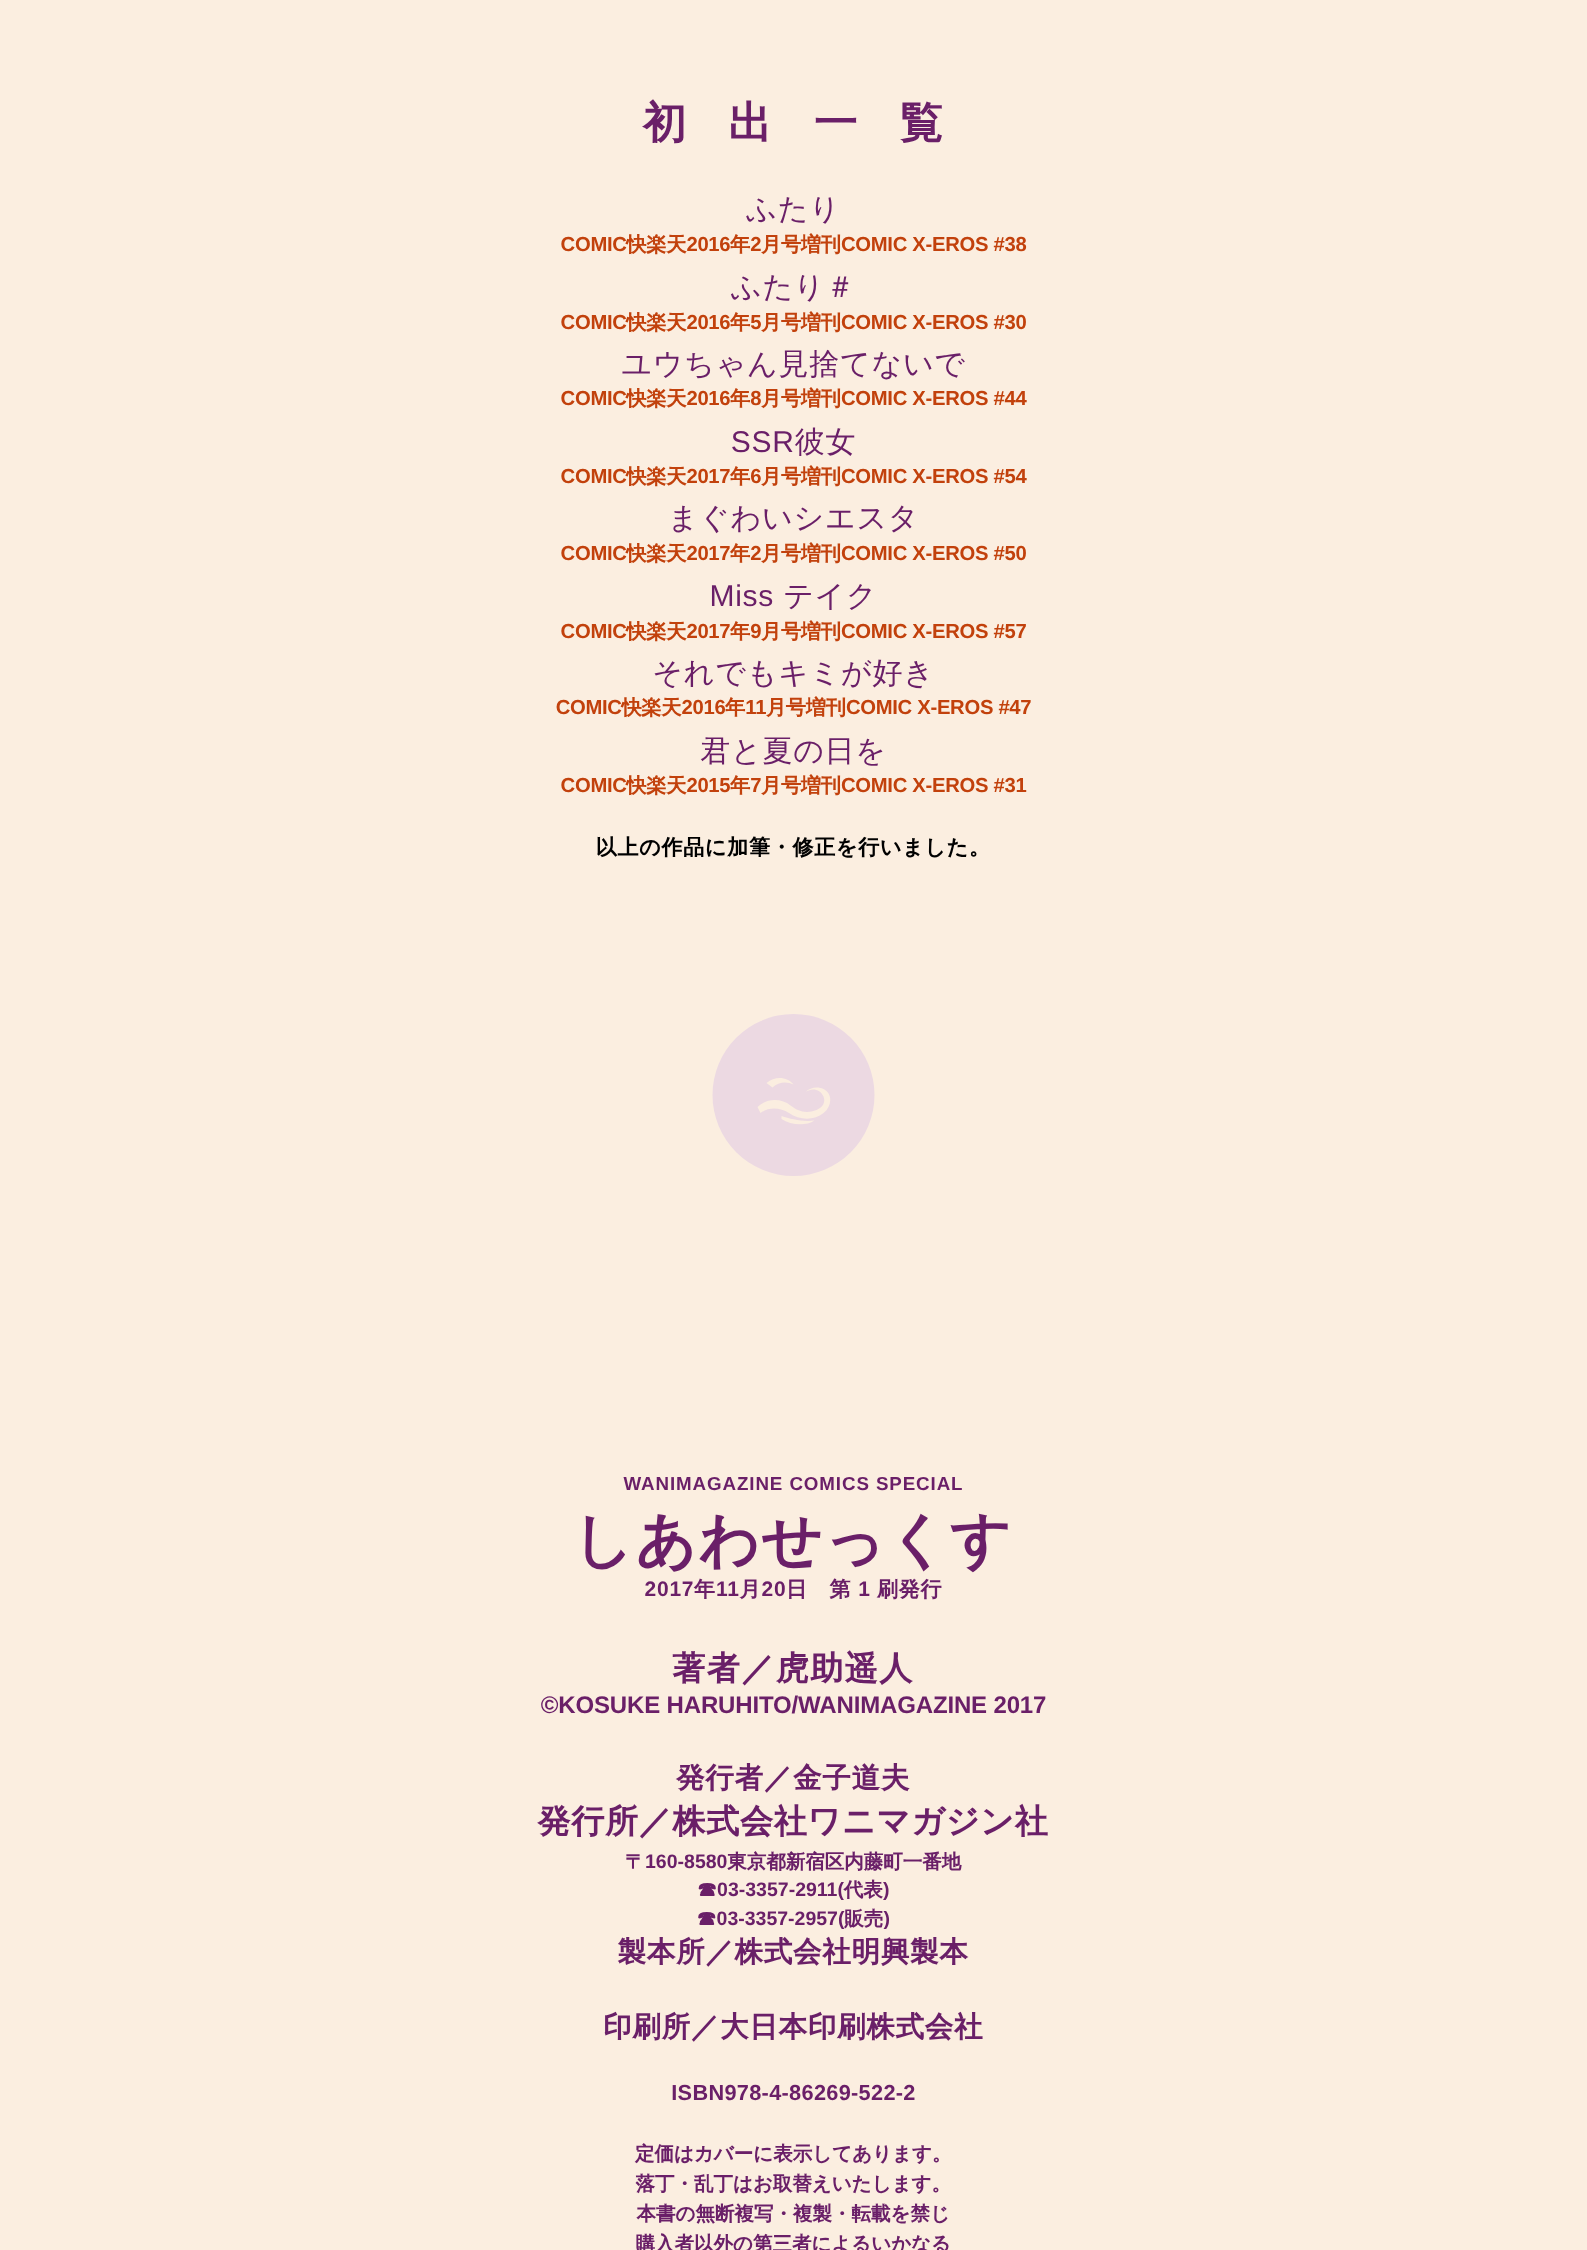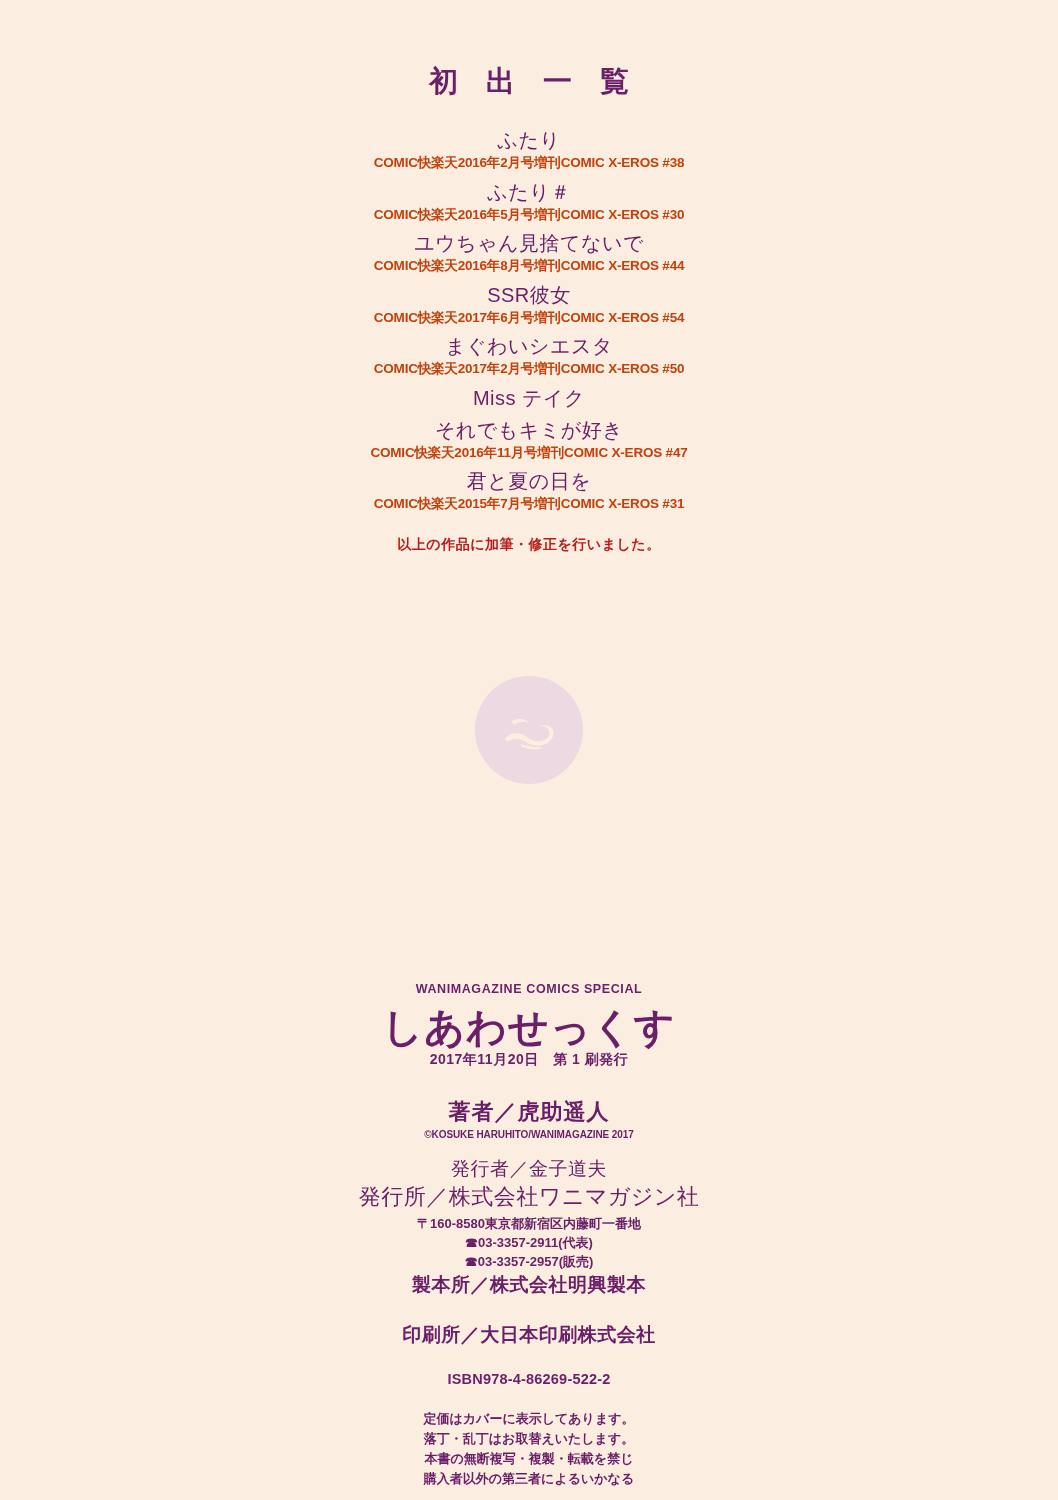--- a/index.html
+++ b/index.html
@@ -50,21 +50,21 @@
     font-size: 13.5px;
     font-weight: bold;
     color: #c2410c;
     line-height: 1.45;
     letter-spacing: -0.2px;
   }
   .firstpub-note {
     margin-top: 22px;
     font-size: 14px;
     font-weight: bold;
-    color: #b91c1c;
+    color: #000000;
     letter-spacing: 0.5px;
   }
 
   
   .logo-wrap {
     position: absolute;
     top: 676px;
     left: 0;
     width: 1058px;
     display: flex;
@@ -111,29 +111,29 @@
     letter-spacing: 0.5px;
     margin-bottom: 28px;
   }
   .author-line {
     font-size: 22px;
     font-weight: bold;
     letter-spacing: 1px;
     margin-bottom: 2px;
   }
   .copyright-line {
-    font-size: 10px;
+    font-size: 16px;
     font-weight: bold;
     letter-spacing: -0.1px;
-    margin-bottom: 16px;
+    margin-bottom: 26px;
     text-align: center;
   }
   .pubber {
     font-size: 19px;
-    font-weight: normal;
+    font-weight: bold;
     letter-spacing: 0.5px;
     line-height: 1.35;
   }
   .pubber.big {
     font-size: 22px;
   }
   .addr {
     font-size: 13px;
     font-weight: bold;
     line-height: 1.5;
@@ -187,20 +187,21 @@
     <div class="entry">
       <div class="entry-title">SSR彼女</div>
       <div class="entry-source">COMIC快楽天2017年6月号増刊COMIC X-EROS #54</div>
     </div>
     <div class="entry">
       <div class="entry-title">まぐわいシエスタ</div>
       <div class="entry-source">COMIC快楽天2017年2月号増刊COMIC X-EROS #50</div>
     </div>
     <div class="entry">
       <div class="entry-title">Miss テイク</div>
+      <div class="entry-source">COMIC快楽天2017年9月号増刊COMIC X-EROS #57</div>
     </div>
     <div class="entry">
       <div class="entry-title">それでもキミが好き</div>
       <div class="entry-source">COMIC快楽天2016年11月号増刊COMIC X-EROS #47</div>
     </div>
     <div class="entry">
       <div class="entry-title">君と夏の日を</div>
       <div class="entry-source">COMIC快楽天2015年7月号増刊COMIC X-EROS #31</div>
     </div>
 

